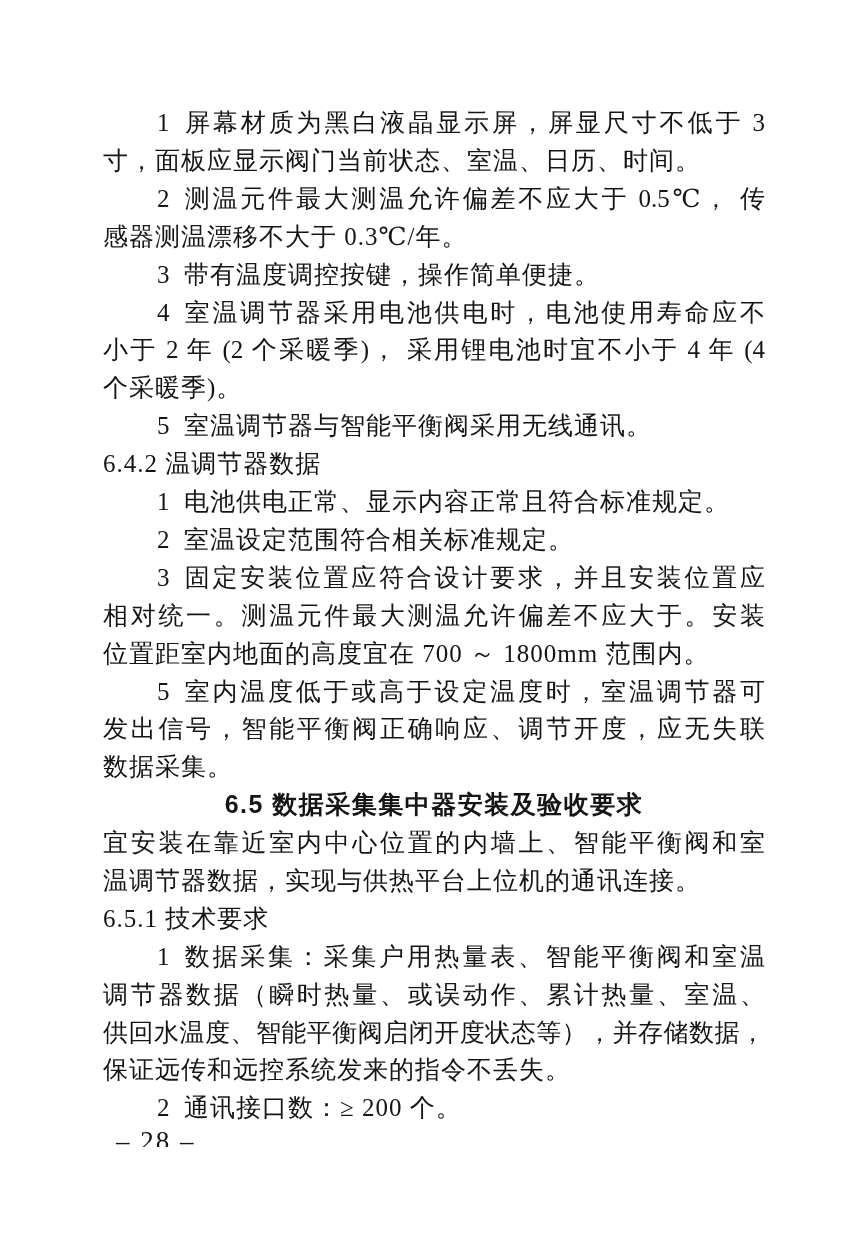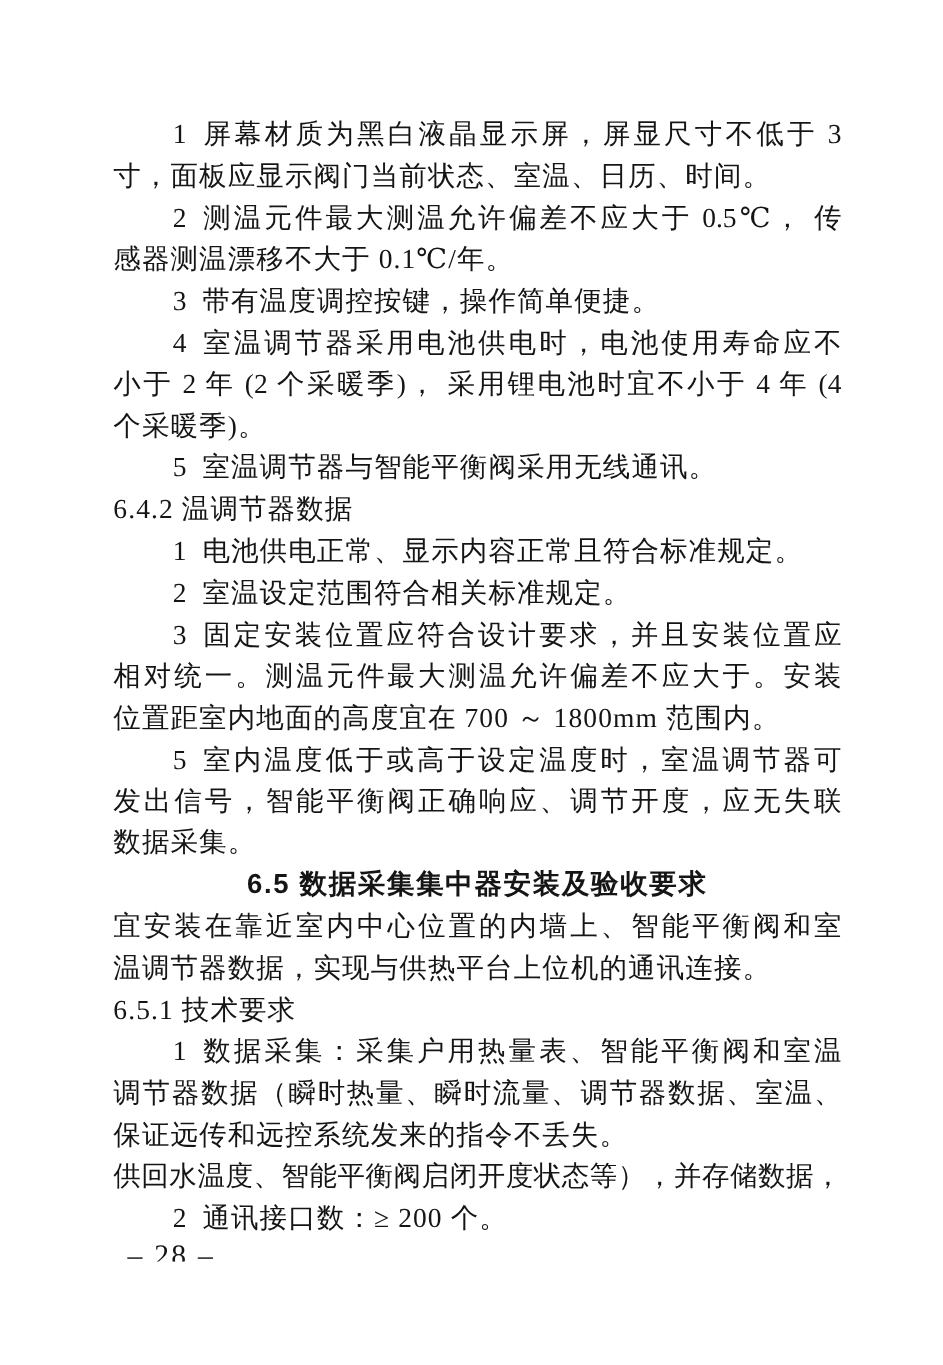--- a/index.html
+++ b/index.html
@@ -59,39 +59,39 @@
   }
 </style>
 </head>
 <body>
 
 <div class="page">
   <div class="text-block" id="doc-lines">
       <div class="line indent fill">1 屏幕材质为黑白液晶显示屏，屏显尺寸不低于 3</div>
       <div class="line flush">寸，面板应显示阀门当前状态、室温、日历、时间。</div>
       <div class="line indent fill">2 测温元件最大测温允许偏差不应大于 0.5℃， 传</div>
-      <div class="line flush">感器测温漂移不大于 0.1℃/年。</div>
+      <div class="line flush">感器测温漂移不大于 0.3℃/年。</div>
       <div class="line indent">3 带有温度调控按键，操作简单便捷。</div>
       <div class="line indent fill">4 室温调节器采用电池供电时，电池使用寿命应不</div>
       <div class="line flush fill">小于 2 年 (2 个采暖季)， 采用锂电池时宜不小于 4 年 (4</div>
       <div class="line flush">个采暖季)。</div>
       <div class="line indent">5 室温调节器与智能平衡阀采用无线通讯。</div>
       <div class="line heading">6.4.2 温调节器数据</div>
       <div class="line indent">1 电池供电正常、显示内容正常且符合标准规定。</div>
       <div class="line indent">2 室温设定范围符合相关标准规定。</div>
       <div class="line indent fill">3 固定安装位置应符合设计要求，并且安装位置应</div>
       <div class="line flush fill">相对统一。测温元件最大测温允许偏差不应大于。安装</div>
       <div class="line flush">位置距室内地面的高度宜在 700 ～ 1800mm 范围内。</div>
       <div class="line indent fill">5 室内温度低于或高于设定温度时，室温调节器可</div>
       <div class="line flush fill">发出信号，智能平衡阀正确响应、调节开度，应无失联</div>
       <div class="line flush">数据采集。</div>
       <div class="line heading bold">6.5 数据采集集中器安装及验收要求</div>
       <div class="line flush fill">宜安装在靠近室内中心位置的内墙上、智能平衡阀和室</div>
       <div class="line flush">温调节器数据，实现与供热平台上位机的通讯连接。</div>
       <div class="line heading">6.5.1 技术要求</div>
       <div class="line indent fill">1 数据采集：采集户用热量表、智能平衡阀和室温</div>
-      <div class="line flush fill">调节器数据（瞬时热量、瞬时流量、调节器数据、室温、</div>
+      <div class="line flush fill">调节器数据（瞬时热量、或误动作、累计热量、室温、</div>
+      <div class="line flush fill">供回水温度、智能平衡阀启闭开度状态等），并存储数据，</div>
       <div class="line flush">保证远传和远控系统发来的指令不丢失。</div>
-      <div class="line flush fill">供回水温度、智能平衡阀启闭开度状态等），并存储数据，</div>
       <div class="line indent">2 通讯接口数：≥ 200 个。</div>
     </div>
   <div class="footer">– 28 –</div>
 </div>
 
 </body></html>

